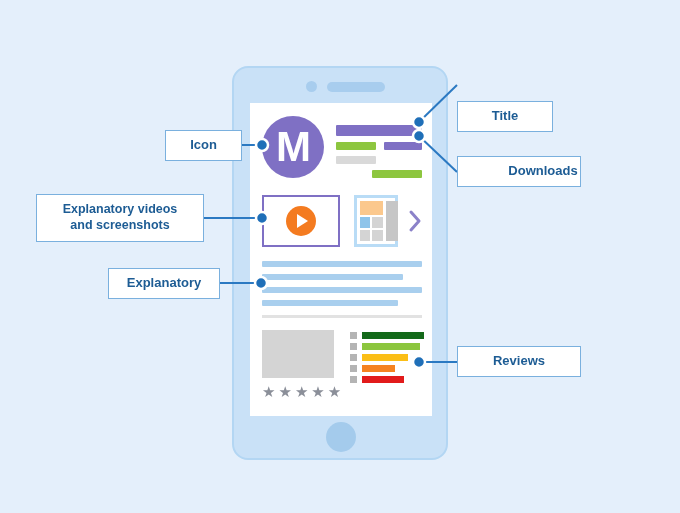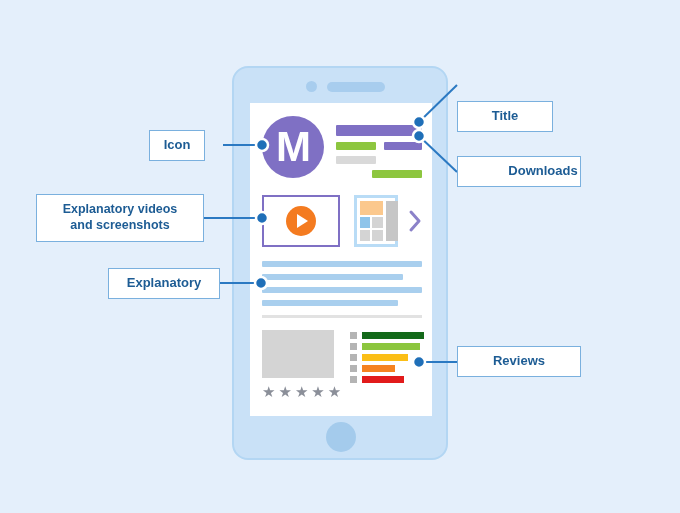--- a/index.html
+++ b/index.html
@@ -248,21 +248,21 @@
     font-size: 13px;
     display: flex;
     align-items: center;
     justify-content: center;
     text-align: center;
     box-sizing: border-box;
     line-height: 1.25;
   }
   #label-title       { left: 457px; top: 69px;  width: 96px; height: 31px; margin-top: 32px; }
   #label-downloads   { left: 457px; top: 156px; width: 124px;height: 31px; padding-left: 48px; }
-  #label-icon        { left: 149px; top: 130px; width: 56px; height: 31px; }
+  #label-icon        { left: 165px; top: 130px; width: 77px; height: 31px; }
   #label-videos      { left: 36px;  top: 194px; width: 168px;height: 48px; font-size: 12.5px; padding: 0 14px; }
   #label-description { left: 108px; top: 268px; width: 112px;height: 31px; }
   #label-reviews     { left: 457px; top: 346px; width: 124px;height: 31px; text-align: right; }
 
   
   #connectors {
     position: absolute;
     left: 0;
     top: 0;
     width: 680px;

